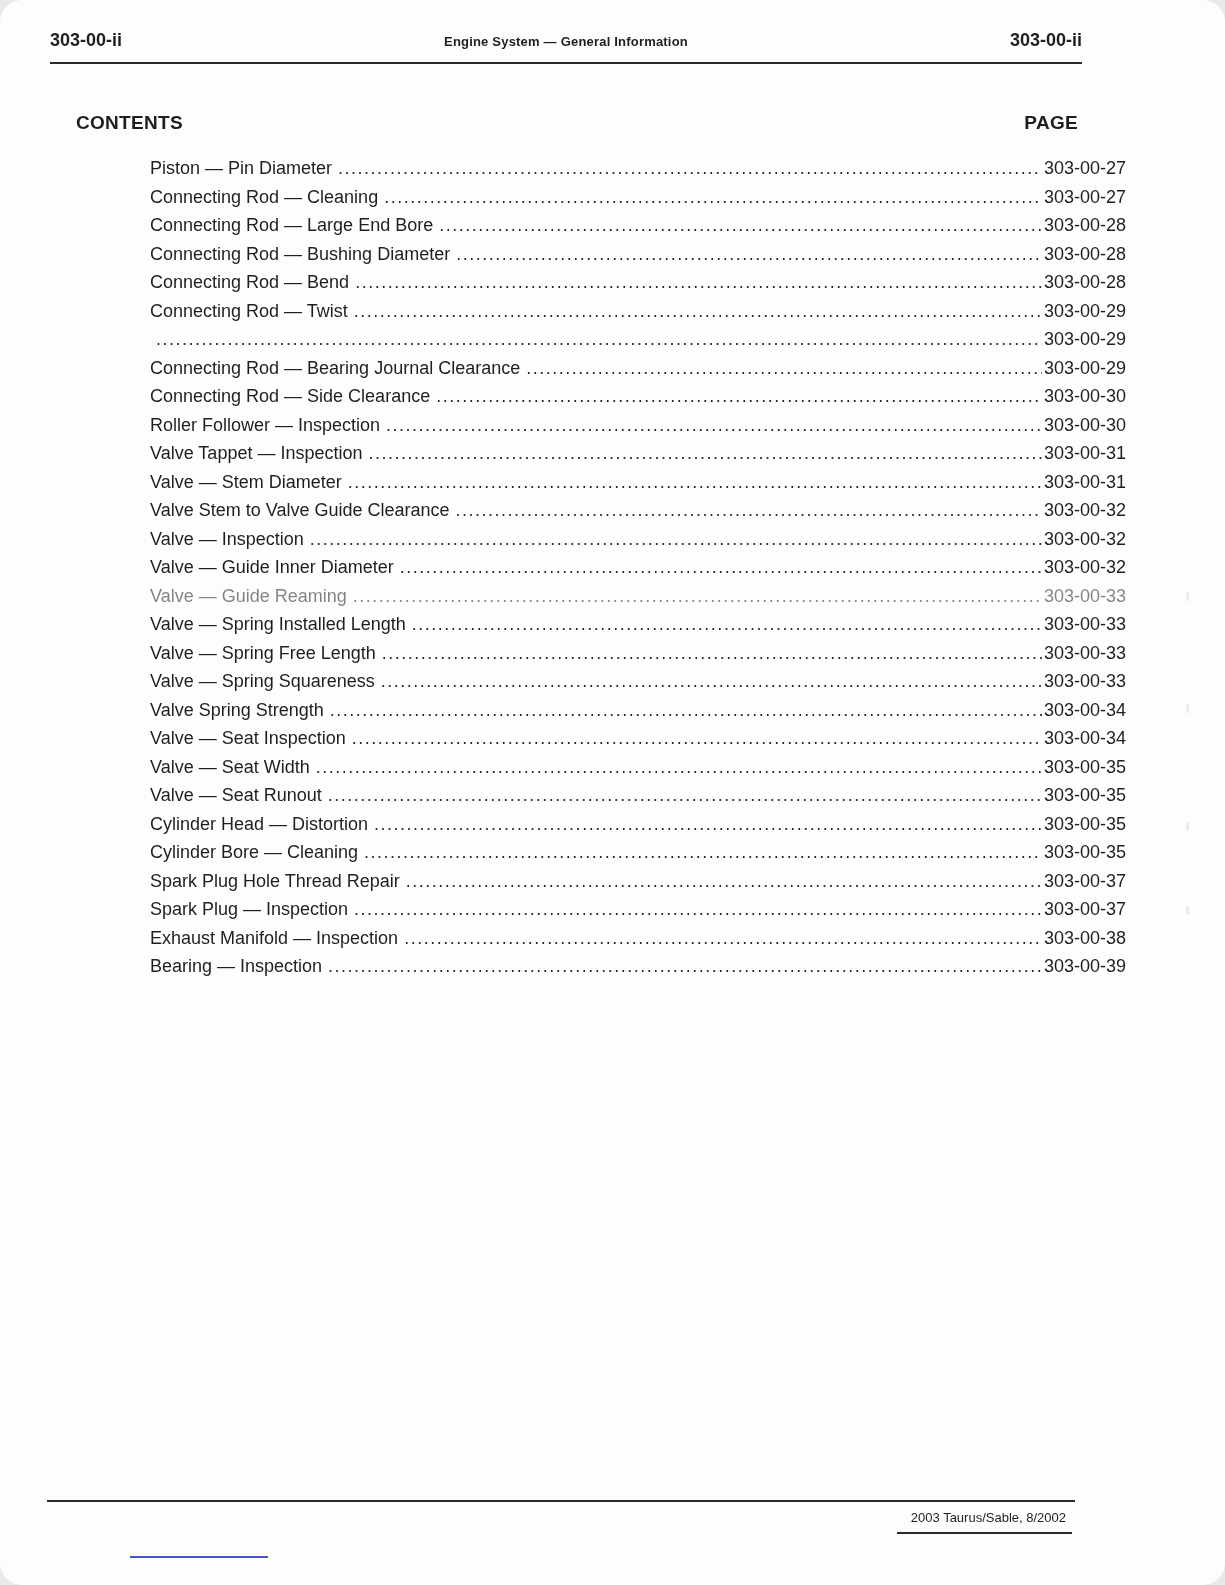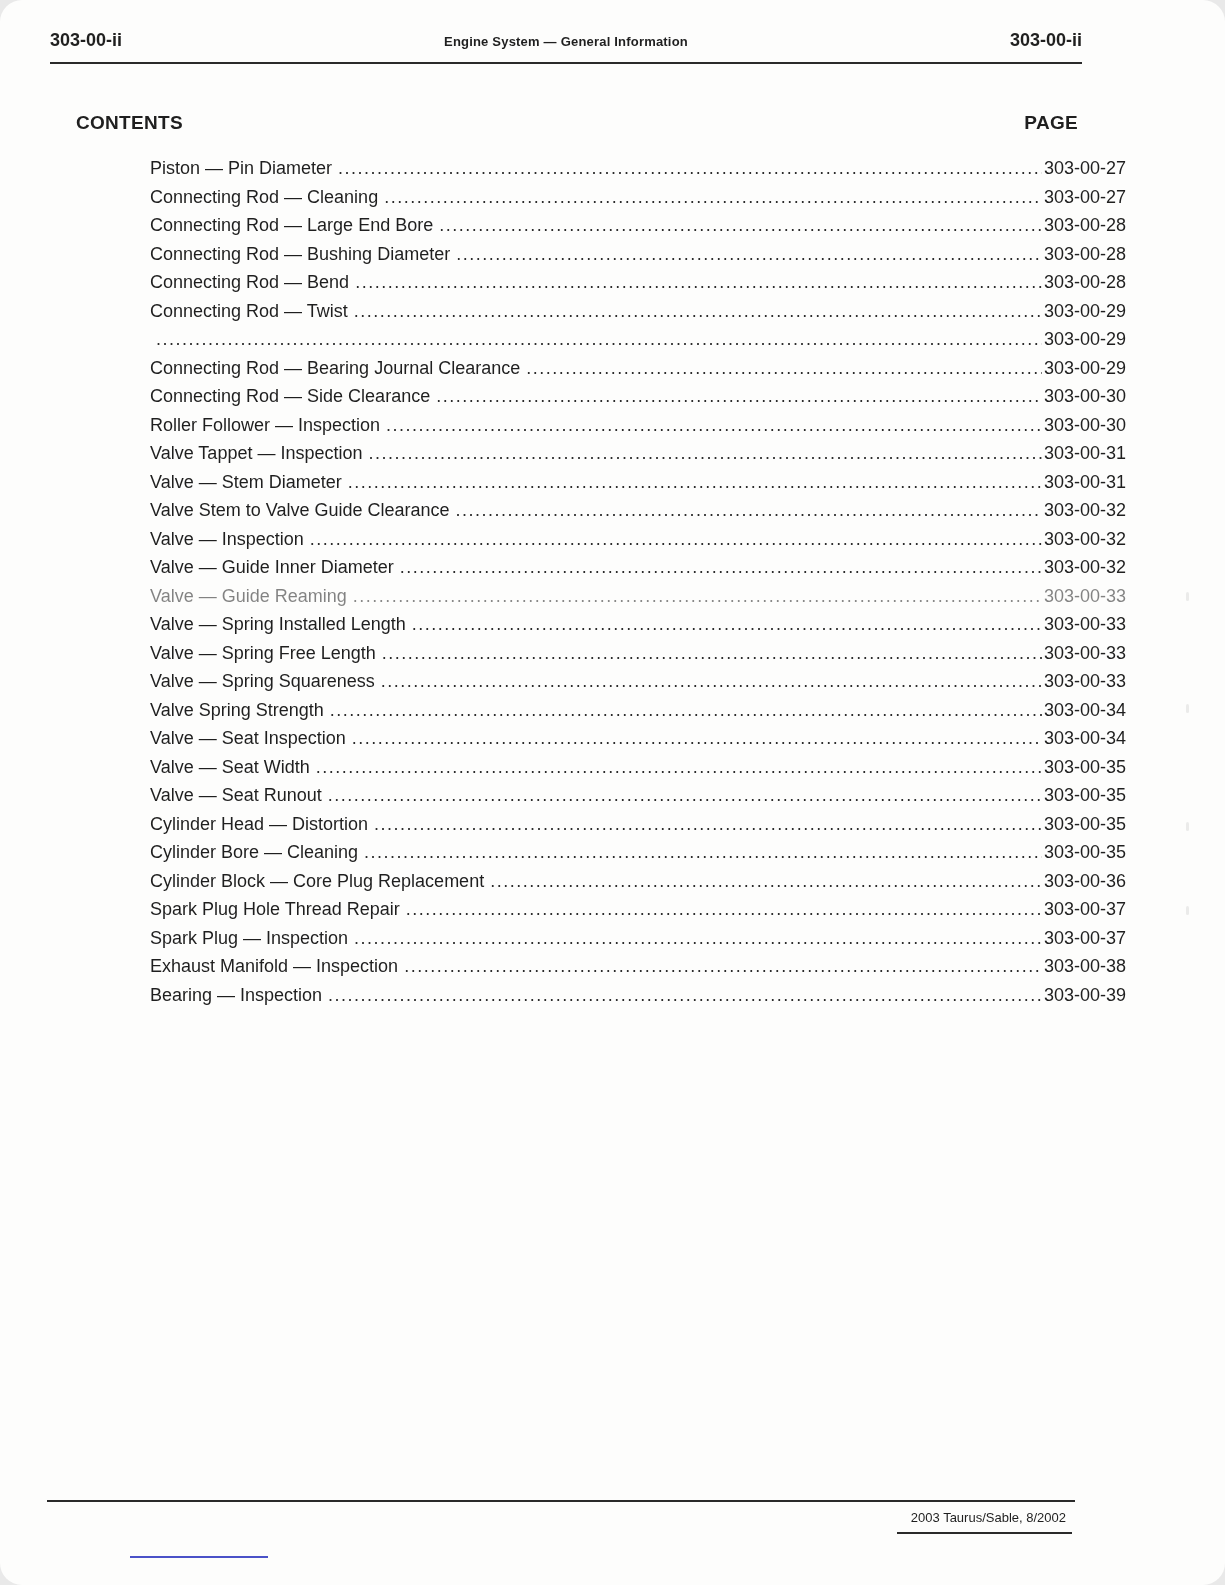--- a/index.html
+++ b/index.html
@@ -272,25 +272,20 @@
     <span class="leader"></span>
     <span class="toc-page">303-00-35</span>
   </div>
 
   <div class="toc-row">
     <span class="toc-title">Cylinder Bore — Cleaning</span>
     <span class="leader"></span>
     <span class="toc-page">303-00-35</span>
   </div>
 
-  <div class="toc-row">
-    <span class="toc-title">Cylinder Block — Core Plug Replacement</span>
-    <span class="leader"></span>
-    <span class="toc-page">303-00-36</span>
-  </div>
 
   <div class="toc-row">
     <span class="toc-title">Spark Plug Hole Thread Repair</span>
     <span class="leader"></span>
     <span class="toc-page">303-00-37</span>
   </div>
 
   <div class="toc-row">
     <span class="toc-title">Spark Plug — Inspection</span>
     <span class="leader"></span>

